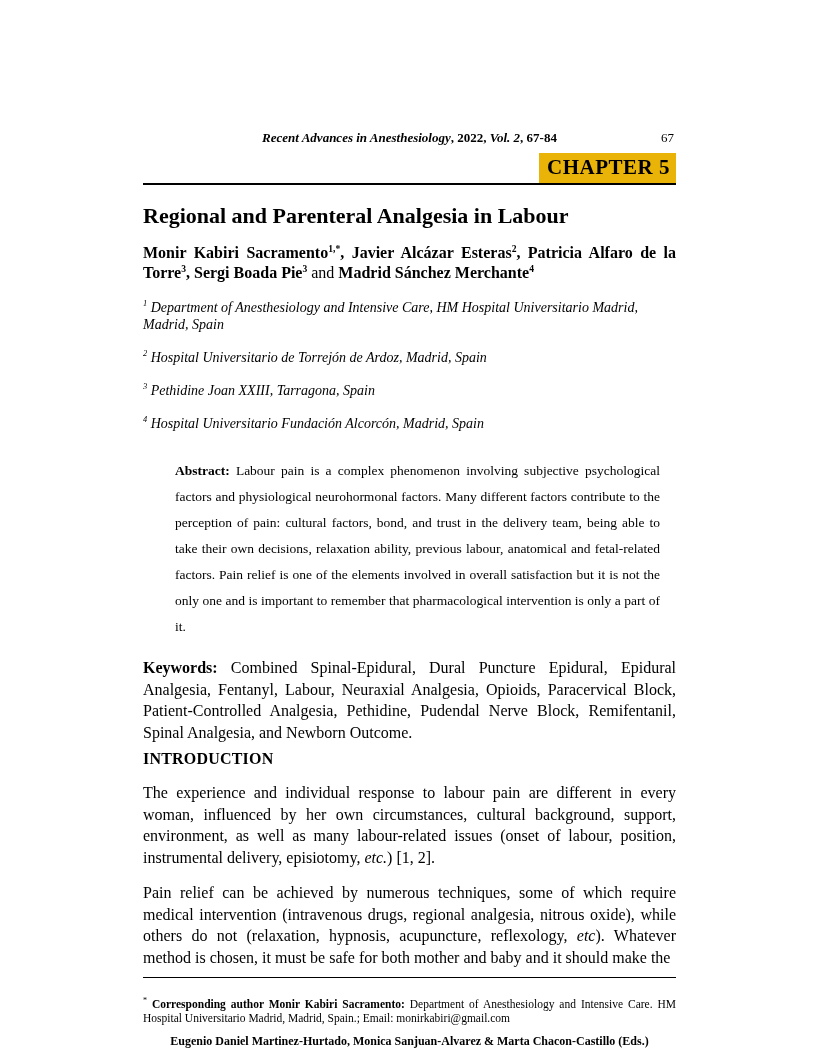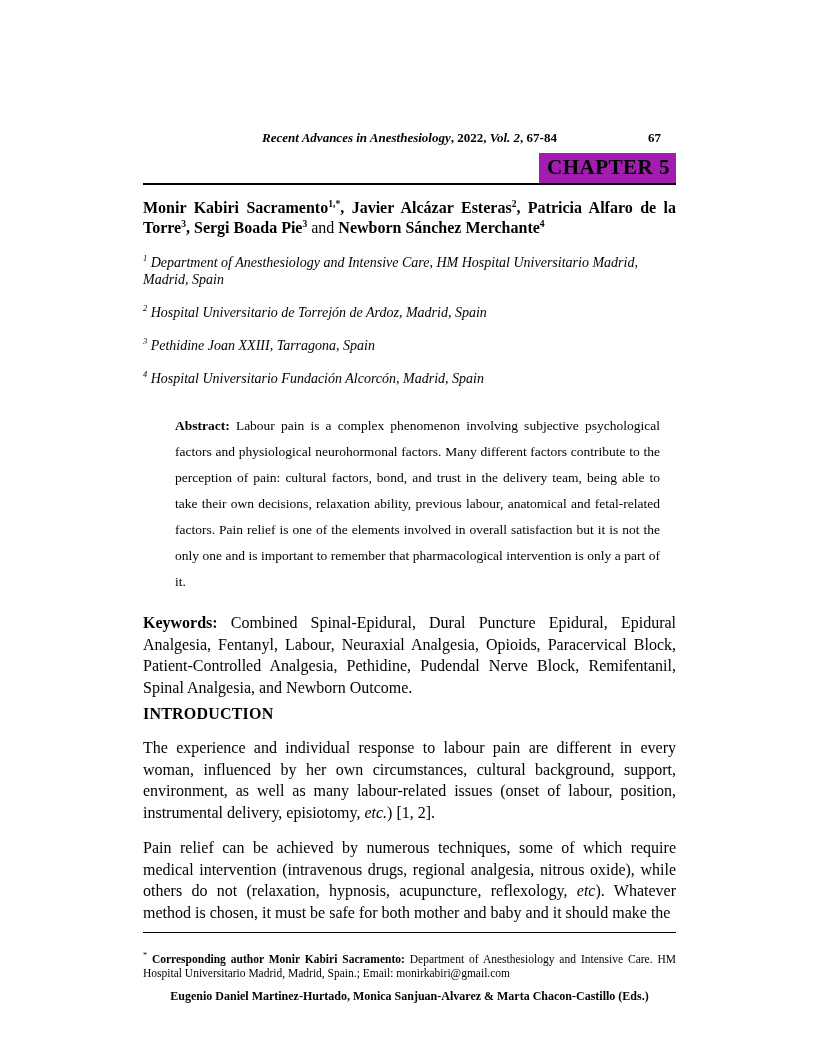--- a/index.html
+++ b/index.html
@@ -2,24 +2,24 @@
 <html><head>
 <meta charset="utf-8">
 <style>
   html,body{margin:0;padding:0;background:#ffffff;}
   body{width:816px;height:1056px;font-family:"Liberation Serif",serif;color:#000;}
   .page{position:relative;width:816px;height:1056px;background:#fff;overflow:hidden;}
   .content{position:absolute;left:143px;top:0;width:533px;padding-top:130px;}
 
   .running-head{position:relative;height:16px;font-size:13px;font-weight:bold;text-align:center;}
   .running-head .ital{font-style:italic;}
-  .page-num{position:absolute;right:15px;top:0;font-weight:bold;}
+  .page-num{position:absolute;right:2px;top:0;font-weight:normal;}
 
   .chapter-row{text-align:right;margin-top:7px;border-bottom:2.5px solid #000;}
-  .chapter-label{display:inline-block;background:#a21caf;font-size:21px;font-weight:bold;
+  .chapter-label{display:inline-block;background:#eab308;font-size:21px;font-weight:bold;
     letter-spacing:0.5px;padding:2px 6px 3px 8px;margin-bottom:0;}
 
   .title{margin-top:17px;font-size:22px;font-weight:bold;line-height:28px;}
 
   .authors{margin-top:13px;font-size:16px;line-height:20px;text-align:justify;}
   .authors b{font-weight:bold;}
   sup{font-size:60%;vertical-align:super;line-height:0;}
 
   .affiliations{margin-top:8px;}
   .affiliations p{margin:16px 0 5px 0;font-size:14px;font-style:italic;line-height:17px;}
@@ -50,22 +50,23 @@
 
     <div class="running-head">
       <span><span class="ital">Recent Advances in Anesthesiology</span><span>, 2022, </span><span class="ital">Vol. 2</span><span>, 67-84</span></span>
       <span class="page-num">67</span>
     </div>
 
     <div class="chapter-row">
       <span class="chapter-label">CHAPTER 5</span>
     </div>
 
+    <h1 class="title" style="margin-bottom:0;">Regional and Parenteral Analgesia in Labour</h1>
 
-    <div class="authors"><b><span>Monir Kabiri Sacramento</span><sup>1,*</sup><span>, </span></b><b><span>Javier Alcázar Esteras</span><sup>2</sup><span>, </span></b><b><span>Patricia Alfaro de la Torre</span><sup>3</sup><span>, </span></b><b><span>Sergi Boada Pie</span><sup>3</sup></b><span> and </span><b><span>Newborn Sánchez Merchante</span><sup>4</sup></b></div>
+    <div class="authors"><b><span>Monir Kabiri Sacramento</span><sup>1,*</sup><span>, </span></b><b><span>Javier Alcázar Esteras</span><sup>2</sup><span>, </span></b><b><span>Patricia Alfaro de la Torre</span><sup>3</sup><span>, </span></b><b><span>Sergi Boada Pie</span><sup>3</sup></b><span> and </span><b><span>Madrid Sánchez Merchante</span><sup>4</sup></b></div>
 
     <div class="affiliations">
       <p><sup>1</sup><span> Department of Anesthesiology and Intensive Care, HM Hospital Universitario Madrid, Madrid, Spain</span></p>
       <p><sup>2</sup><span> Hospital Universitario de Torrejón de Ardoz, Madrid, Spain</span></p>
       <p><sup>3</sup><span> Pethidine Joan XXIII, Tarragona, Spain</span></p>
       <p><sup>4</sup><span> Hospital Universitario Fundación Alcorcón, Madrid, Spain</span></p>
     </div>
 
     <div class="abstract"><b>Abstract:</b><span> Labour pain is a complex phenomenon involving subjective psychological factors and physiological neurohormonal factors. Many different factors contribute to the perception of pain: cultural factors, bond, and trust in the delivery team, being able to take their own decisions, relaxation ability, previous labour, anatomical and fetal-related factors. Pain relief is one of the elements involved in overall satisfaction but it is not the only one and is important to remember that pharmacological intervention is only a part of it.</span></div>
 

